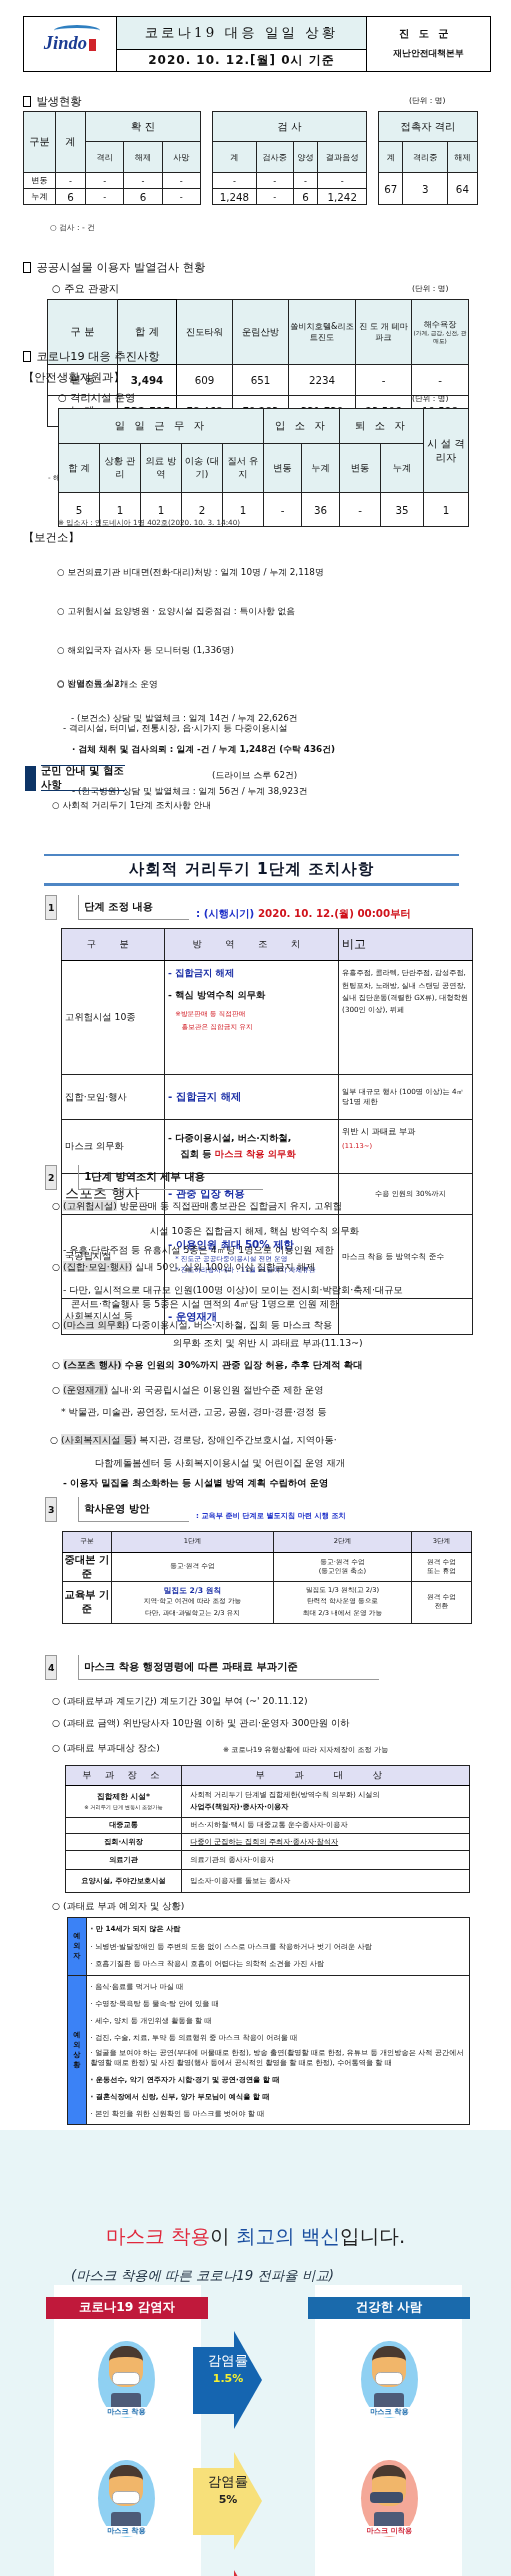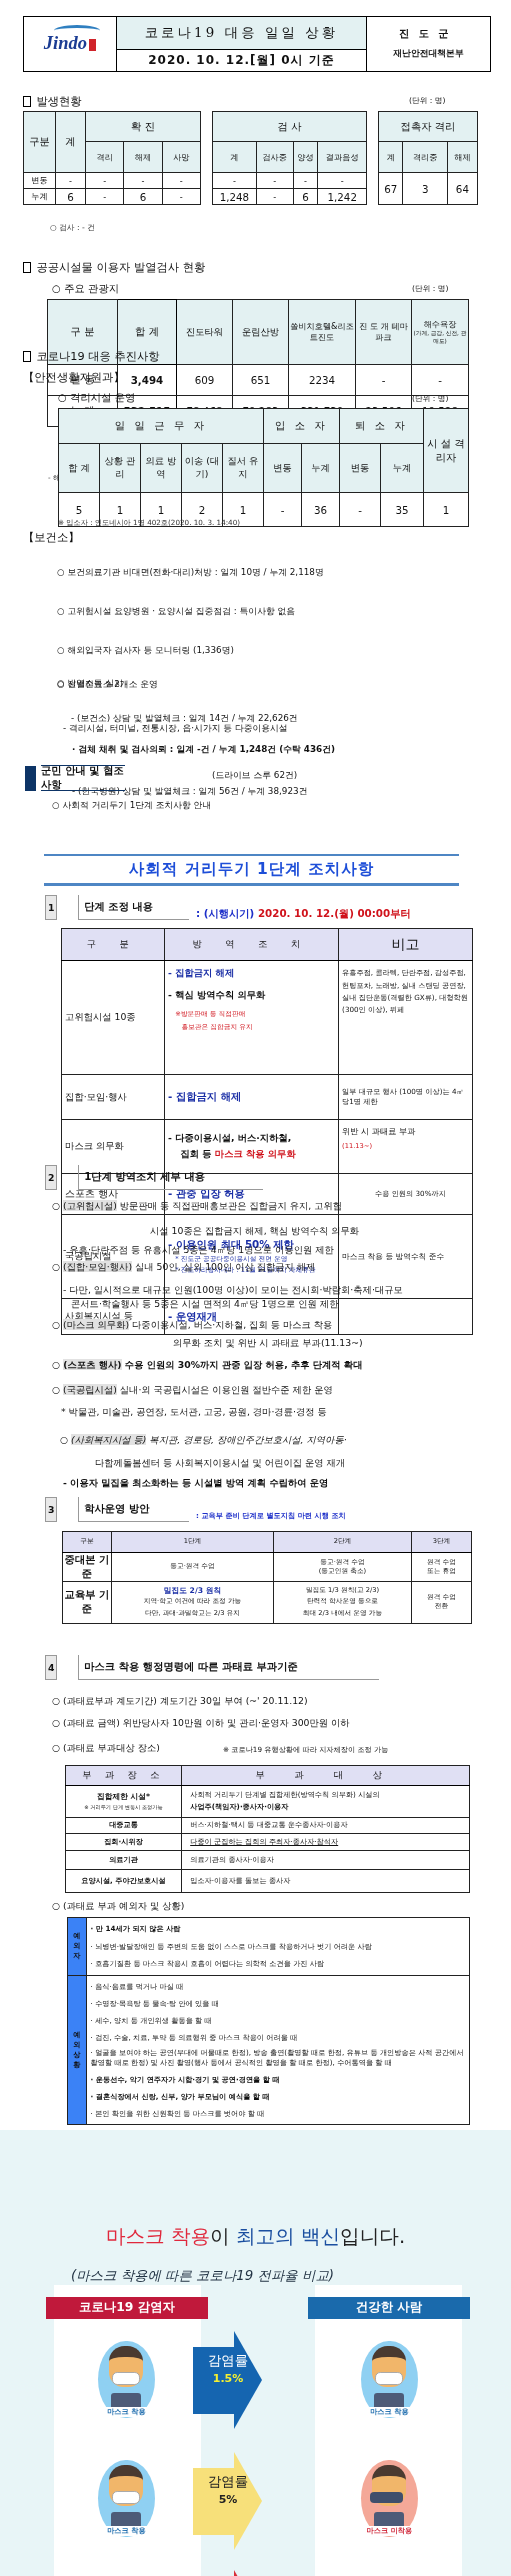--- a/index.html
+++ b/index.html
@@ -23,21 +23,21 @@
   .abs { position: absolute; }
   td, th { border: 0.5px solid #222; text-align: center; font-weight: normal; }
   .hd { background: #e3f1f2; }
   .hdp { background: #e0e0f4; }
   .tb1 td { font-size: 8.2px; height: 16px; }
   .tb1 .big { font-size: 10.3px; }
   .note { position: absolute; font-size: 7.2px; color: #333; }
   .bul { position: absolute; font-size: 8.8px; }
   .navybar { position: absolute; left: 25px; top: 766px; width: 11.3px; height: 25px; background: #0d3466; }
   .navytitle { position: absolute; left: 41px; top: 765px; width: 84px; height: 26px; border-top: 1px solid #0d3466; border-bottom: 1px solid #0d3466; font-size: 10.3px; font-weight: bold; display: flex; align-items: center; justify-content: center; }
-  .banner { position: absolute; left: 23px; top: 854px; width: 216px; height: 32px; border-top: 2.1px solid #4e86c4; border-bottom: 3.1px solid #4e86c4; font-size: 15.5px; font-weight: bold; color: #1d4ed8; display: flex; align-items: center; justify-content: center; letter-spacing: 1px; }
+  .banner { position: absolute; left: 23px; top: 854px; width: 216px; height: 32px; border-top: 2.1px solid #4e86c4; border-bottom: 3.1px solid #4e86c4; font-size: 15.5px; font-weight: bold; color: #0f172a; display: flex; align-items: center; justify-content: center; letter-spacing: 1px; }
   .num { position: absolute; width: 12.4px; height: 25px; background: #e9e9e9; border: 0.5px solid #999; border-right: 1px solid #999; border-bottom: 1px solid #999; display: flex; align-items: center; justify-content: center; font-size: 9.3px; font-weight: bold; }
   .numtitle { position: absolute; height: 25px; border-left: 0.5px solid #999; border-bottom: 1px solid #999; font-size: 10.3px; font-weight: bold; display: flex; align-items: center; padding-left: 5.2px; }
   .tbS td { font-size: 7.7px; text-align: left; padding: 1.5px 3.1px; }
   .blue { color: #1b2fa6; font-weight: bold; }
   .red { color: #d0121b; }
   .hl { background: #e2e2e2; }
   .pt2 { position: absolute; font-size: 9.3px; }
   .tbE td { font-size: 6.7px; }
   .tbF td { font-size: 7.2px; margin-top: 16px; }
   .tbX td { font-size: 7.2px; text-align: left; padding: 2.1px 4.1px; }
@@ -264,21 +264,21 @@
 
   <div class="num" style="left:45px; top:895px;">1</div>
   <div class="numtitle" style="left:78px; top:895px; width:111px;">단계 조정 내용</div>
   <div class="abs" style="left:196px; top:907px; font-size:10.3px; font-weight:bold;"><span style="color:#1d2fc9;">: (시행시기)</span> <span style="color:#d0121b;">2020. 10. 12.(월) 00:00부터</span></div>
 
   <table class="abs tbS" style="left:61px; top:928px; width:412px; border:1px solid #000;">
     <tbody>
         <tr>
           <td class="hdp" style="width:103px; height:32px; text-align:center; font-size:9.3px; letter-spacing:10.3px;">구 분</td>
           <td class="hdp" style="width:174px; text-align:center; font-size:9.3px; letter-spacing:10.3px;">방 역 조 치</td>
-          <td class="hdp" style="text-align:center; font-size:14px;">비고</td>
+          <td class="hdp" style="font-size:12px;">비고</td>
         </tr>
     <tr style="border-top:1.5px double #000;">
       <td style="font-size:9.3px;">고위험시설 10종</td>
       <td style="height:114px; vertical-align:top; padding-top:6.2px; font-size:9.3px;">
             <div class="blue">- 집합금지 해제</div>
             <div style="font-weight:bold; margin-top:9.3px;">- 핵심 방역수칙 의무화</div>
             <div class="red" style="font-size:6.7px; margin-top:7.2px; padding-left:7.2px;">※방문판매 등 직접판매</div>
             <div class="red" style="font-size:6.7px; margin-top:4.1px; padding-left:13.4px;">홍보관은 집합금지 유지</div>
           </td>
       <td style="font-size:7.2px; vertical-align:top; padding-top:6.2px; line-height:12.4px;">유흥주점, 콜라텍, 단란주점, 감성주점, 헌팅포차, 노래방, 실내 스탠딩 공연장, 실내 집단운동(격렬한 GX류), 대형학원(300인 이상), 뷔페</td>
@@ -293,21 +293,21 @@
       <td style="font-size:9.3px; font-weight:bold;">
             <div>- 다중이용시설, 버스·지하철,</div>
             <div style="padding-left:12.4px; margin-top:3.1px;"><span>집회 등 </span><span class="red">마스크 착용 의무화</span></div>
           </td>
       <td style="font-size:8.2px; vertical-align:top; padding-top:6.2px;">
             <div>위반 시 과태료 부과</div>
             <div class="red" style="font-size:6.7px; margin-top:5.2px;">(11.13~)</div>
           </td>
     </tr>
     <tr>
-      <td style="height:41px; font-size:10px;">스포츠 행사</td>
+      <td style="height:41px; font-size:14px;">스포츠 행사</td>
       <td class="blue" style="font-size:10.3px;">- 관중 입장 허용</td>
       <td style="font-size:7.2px;padding-left:36px;">수용 인원의 30%까지</td>
     </tr>
     <tr>
       <td style="height:84px; font-size:9.3px;">국공립시설</td>
       <td>
             <div class="blue" style="font-size:10.3px;">- 이용인원 최대 50% 제한</div>
             <div style="font-size:6.7px; color:#1b2fa6; margin-top:3.1px; padding-left:7.2px;">* 진도군 공공다중이용시설 전면 운영</div>
             <div style="font-size:6.7px; color:#1b2fa6; margin-top:2.1px; padding-left:7.2px;">* 진도아리랑시네마 : 11월 21일까지 자체휴관</div>
           </td>
@@ -330,24 +330,24 @@
 
   <div class="pt2" style="left:52px; top:1261px;">○ <span class="hl">(집합·모임·행사)</span> <span>실내 50인, 실외 100인 이상 집합금지 해제</span></div>
   <div class="pt2 sub" style="left:63px; top:1284px;">- 다만, 일시적으로 대규모 인원(100명 이상)이 모이는 전시회·박람회·축제·대규모</div>
   <div class="pt2 sub" style="left:71px; top:1298px;">콘서트·학술행사 등 5종은 시설 면적의 4㎡당 1명으로 인원 제한</div>
 
   <div class="pt2" style="left:52px; top:1319px;">○ <span class="hl">(마스크 의무화)</span> <span>다중이용시설, 버스·지하철, 집회 등 마스크 착용</span></div>
   <div class="pt2" style="left:173px; top:1337px;">의무화 조치 및 위반 시 과태료 부과(11.13~)</div>
 
   <div class="pt2" style="left:52px; top:1359px; font-weight:bold;">○ <span class="hl">(스포츠 행사)</span> <span>수용 인원의 30%까지 관중 입장 허용, 추후 단계적 확대</span></div>
 
-  <div class="pt2" style="left:52px; top:1384px;">○ <span class="hl">(국공립시설)</span> <span>실내·외 국공립시설은 이용인원 절반수준 제한 운영</span></div>
+  <div class="pt2" style="left:52px; top:1384px;">○ <span class="hl">(운영재개)</span> <span>실내·외 국공립시설은 이용인원 절반수준 제한 운영</span></div>
   <div class="pt2 sub" style="left:61px; top:1406px;">* 박물관, 미술관, 공연장, 도서관, 고궁, 공원, 경마·경륜·경정 등</div>
 
-  <div class="pt2" style="left:60px; top:1434px;font-style:italic;">○ <span class="hl">(사회복지시설 등)</span> <span>복지관, 경로당, 장애인주간보호시설, 지역아동·</span></div>
+  <div class="pt2" style="left:50px; top:1434px;">○ <span class="hl">(사회복지시설 등)</span> <span>복지관, 경로당, 장애인주간보호시설, 지역아동·</span></div>
   <div class="pt2" style="left:95px; top:1457px;">다함께돌봄센터 등 사회복지이용시설 및 어린이집 운영 재개</div>
   <div class="pt2 sub" style="left:63px; top:1477px; font-weight:bold;">- 이용자 밀집을 최소화하는 등 시설별 방역 계획 수립하여 운영</div>
 
   <div class="num" style="left:45px; top:1497px;">3</div>
   <div class="numtitle" style="left:78px; top:1497px; width:111px;">학사운영 방안</div>
   <div class="abs" style="left:196px; top:1511px; font-size:7.2px; font-weight:bold; color:#1d2fc9;">: 교육부 준비 단계로 별도지침 마련 시행 조치</div>
 
   <table class="abs tbE" style="left:62px; top:1531px; width:410px; border:1px solid #000;">
     <tbody>
         <tr>

